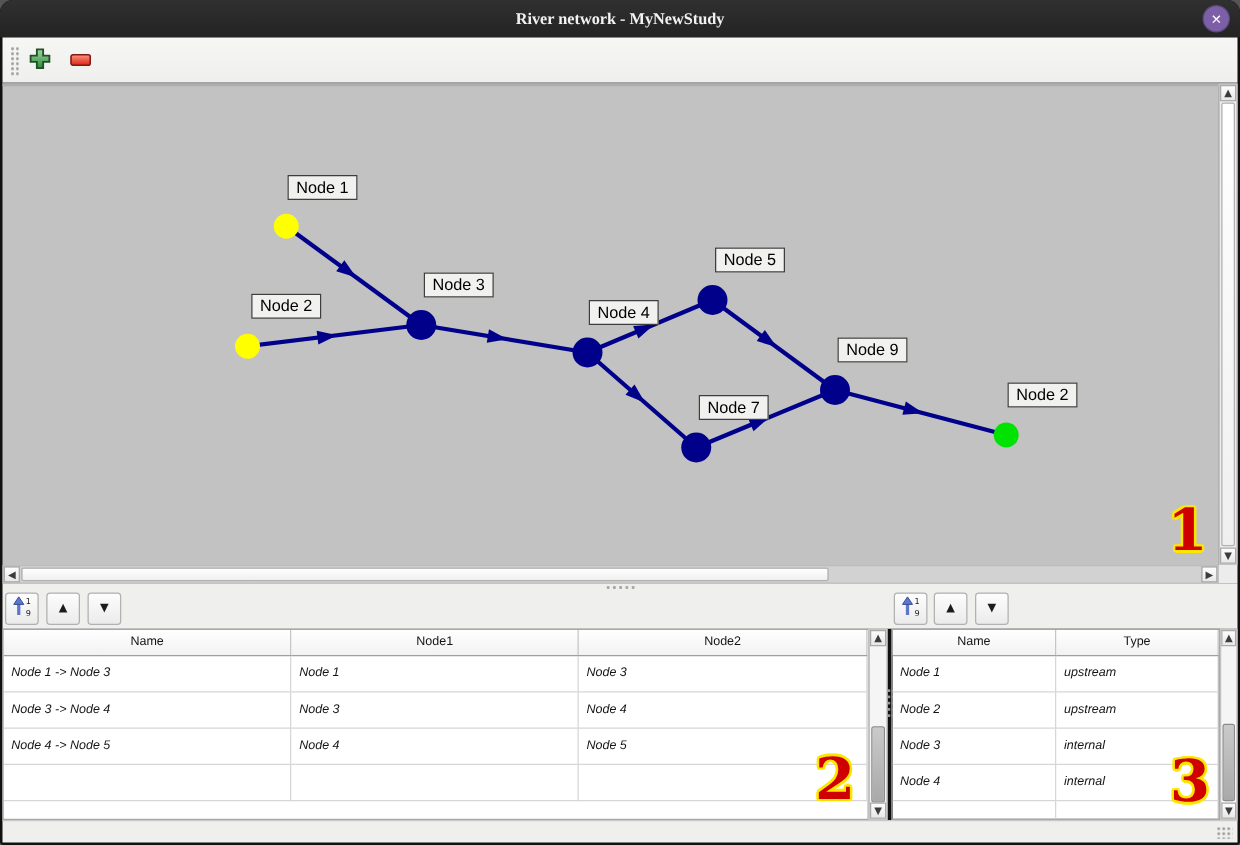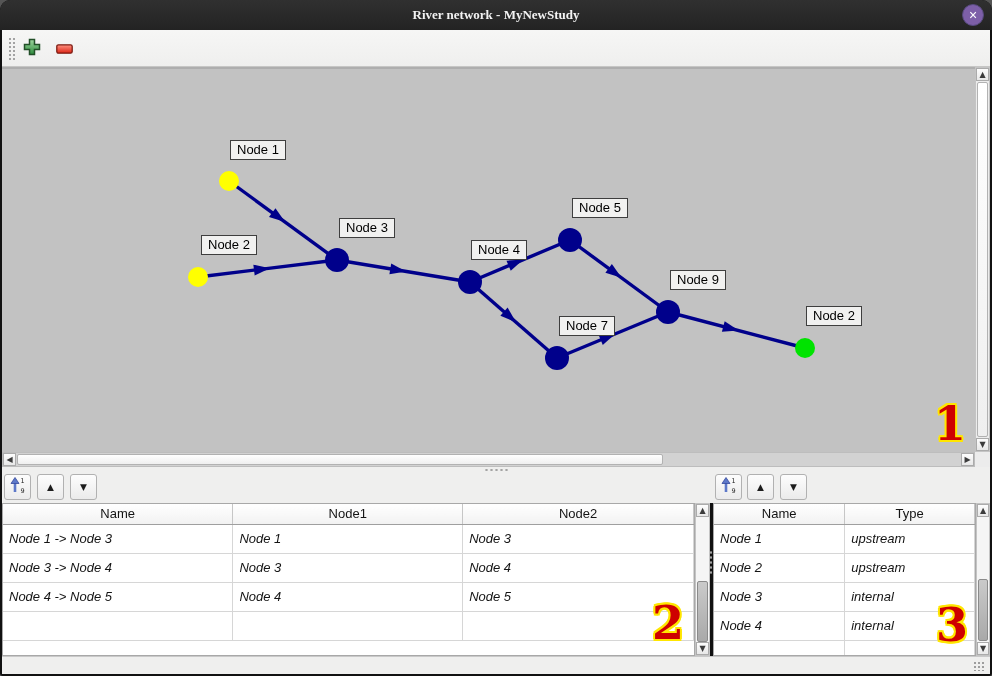--- a/index.html
+++ b/index.html
@@ -47,21 +47,21 @@
             background-image:radial-gradient(circle,#a3a3a3 1px,transparent 1.3px);
             background-size:5px 4px; }
   .mini-btn { position:absolute; top:7px; width:27px; height:26px; border:1px solid #b1b1b1;
               border-radius:3px; background:linear-gradient(#fdfdfd,#ebebeb);
               display:flex; align-items:center; justify-content:center; cursor:pointer; }
   .mini-btn .tri { font-size:9px; color:#1c1c1c; }
   
   .table-wrap { position:absolute; top:503px; height:153px; background:#fff;
                 border:1px solid #a8a8a8; overflow:hidden; }
   table.grid { border-collapse:collapse; table-layout:fixed; background:#fff;
-               font-size:13px; color:#141414; }
+               font-size:10px; color:#141414; }
   table.grid th { height:20px; font-weight:normal; text-align:center;
                   background:linear-gradient(#ffffff,#f2f2f2);
                   border-bottom:1px solid #9f9f9f; border-right:1px solid #c6c6c6; }
   table.grid td { height:29px; padding:0 6px; border-bottom:1px solid #d6d6d6;
                   border-right:1px solid #d6d6d6; overflow:hidden; white-space:nowrap;font-style:italic; }
   .splitter-v { position:absolute; left:709px; top:550px; width:5px; height:26px;
                 background-image:radial-gradient(circle,#a3a3a3 1px,transparent 1.3px);
                 background-size:4px 5px; }
   
   .statusbar { position:absolute; left:2px; top:656px; width:988px; height:18px;

